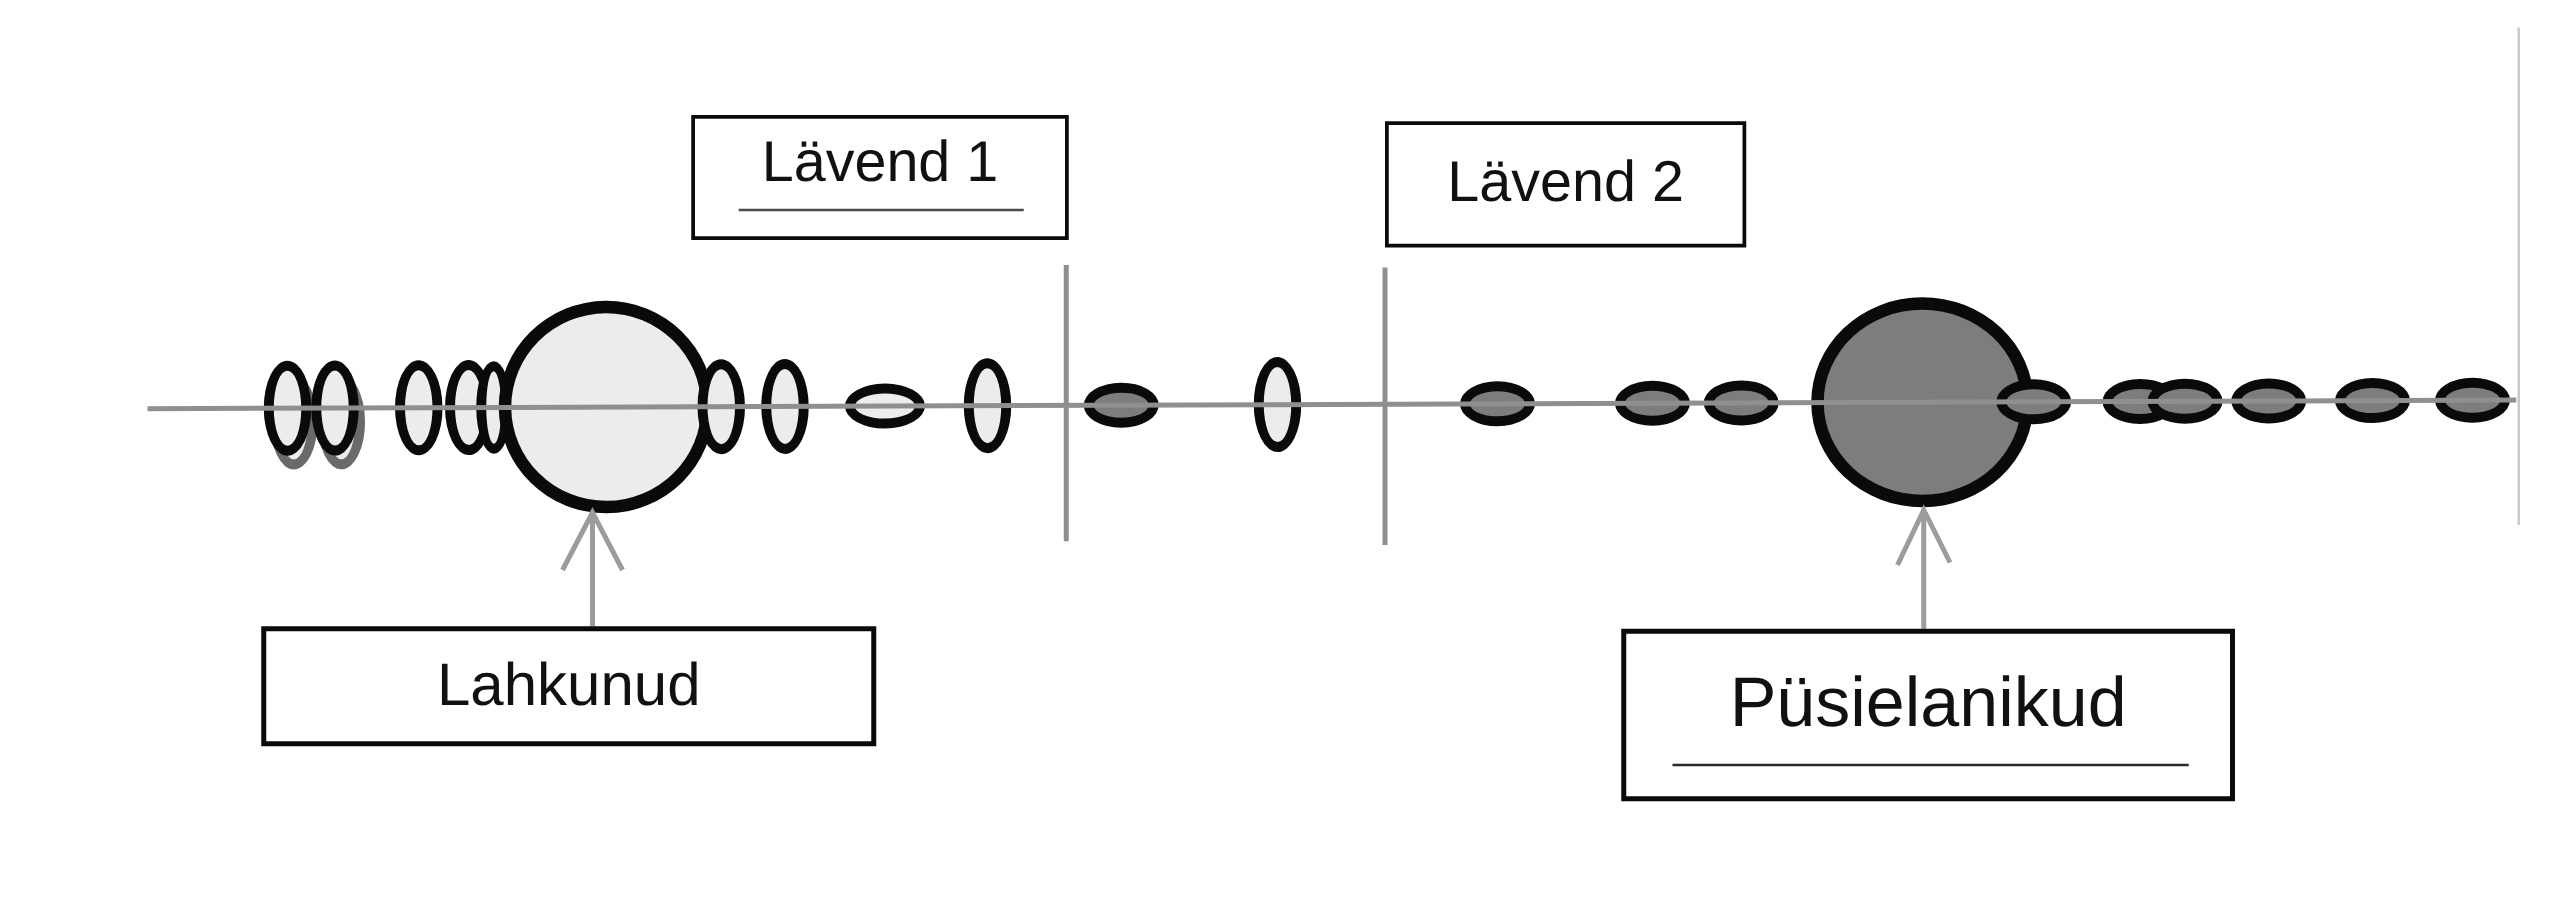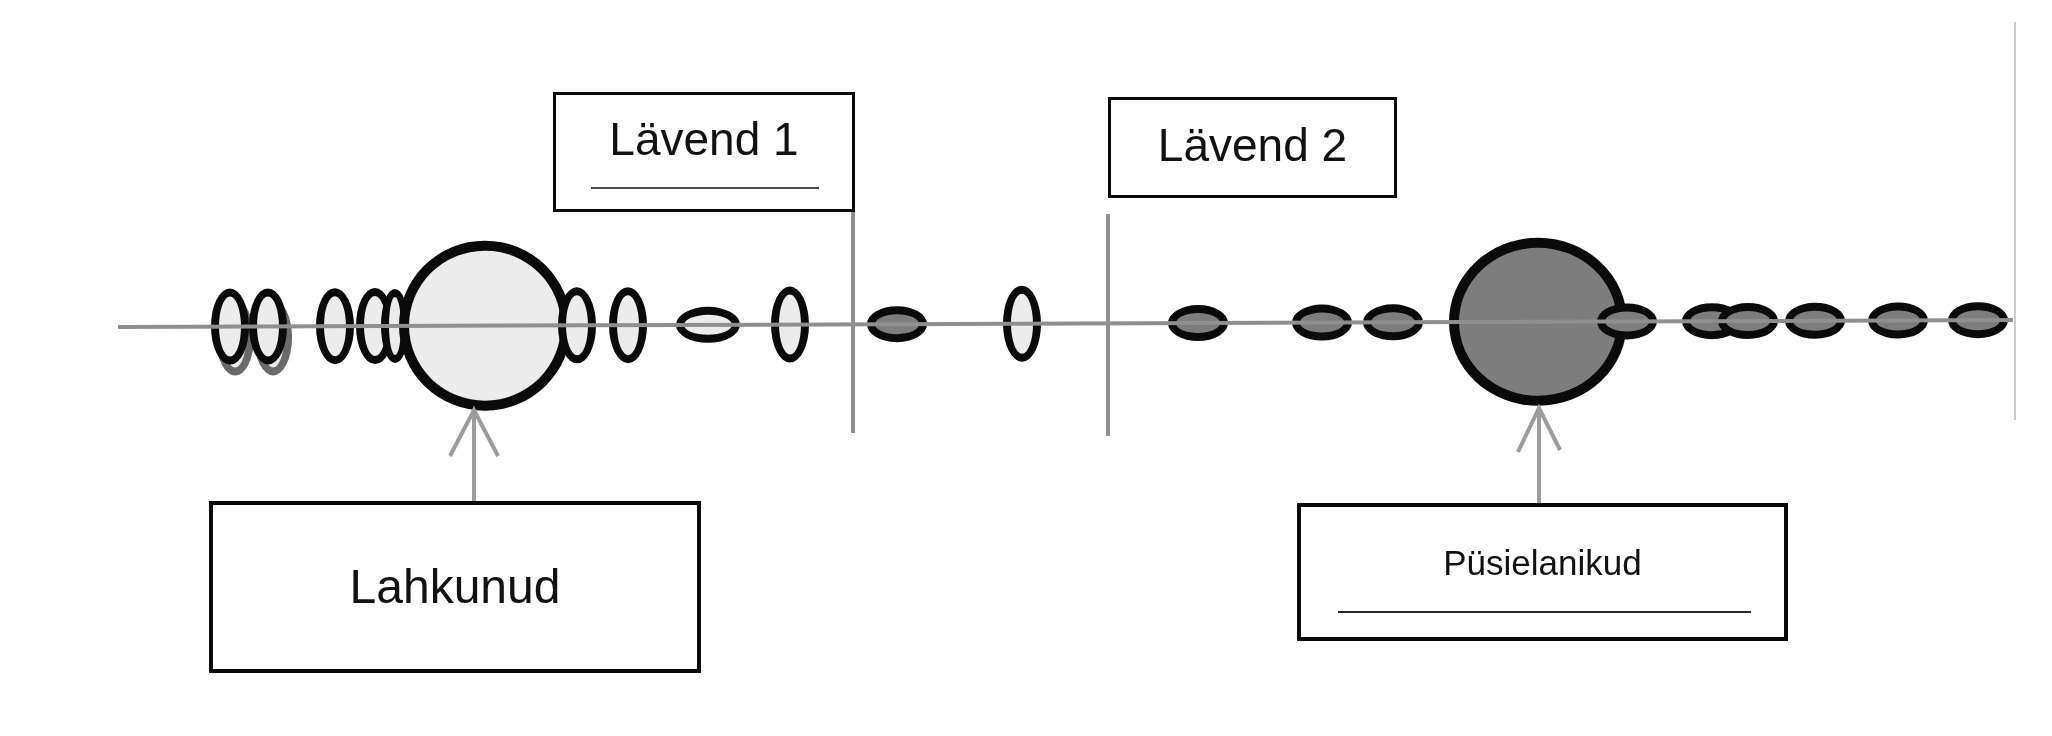--- a/index.html
+++ b/index.html
@@ -29,29 +29,29 @@
   #vline-1{left:851px;top:212px;height:221px;}
   #vline-2{left:1106px;top:214px;height:222px;}
   
   #right-edge-line{position:absolute;left:2014px;top:22px;width:2px;height:398px;background:#c9c9c9;z-index:0;}
   
   .label-box{
     position:absolute;background:#ffffff;border:3px solid #0a0a0a;
     display:flex;align-items:center;justify-content:center;z-index:7;box-sizing:border-box;
   }
   .label-box .label-text{font-size:46px;line-height:1;white-space:nowrap;}
-  #box-lavend-1{left:553px;top:92px;width:302px;height:120px;}
+  #box-lavend-1{left:553px;top:92px;width:302px;height:100px;}
   #box-lavend-1 .label-text{margin-bottom:26px;}
   #box-lavend-1 .box-underline{position:absolute;left:35px;width:228px;bottom:20px;height:2px;background:#4a4a4a;}
   #box-lavend-2{left:1108px;top:97px;width:289px;height:101px;}
   #box-lavend-2 .label-text{margin-bottom:6px;}
-  #box-lahkunud{left:209px;top:501px;width:492px;height:172px;border-width:4px;}
+  #box-lahkunud{left:209px;top:501px;width:492px;height:96px;border-width:4px;}
   #box-lahkunud .label-text{font-size:48px;}
   #box-pysielanikud{left:1297px;top:503px;width:491px;height:138px;border-width:4px;}
-  #box-pysielanikud .label-text{font-size:35px;margin-bottom:20px;}
+  #box-pysielanikud .label-text{font-size:56px;margin-bottom:20px;}
   #box-pysielanikud .box-underline{position:absolute;left:37px;width:413px;bottom:24px;height:2px;background:#2a2a2a;}
   .arrow-svg{position:absolute;z-index:5;}
 </style>
 </head>
 <body>
 
 <div id="canvas">
 
   <div id="right-edge-line"></div>
 

